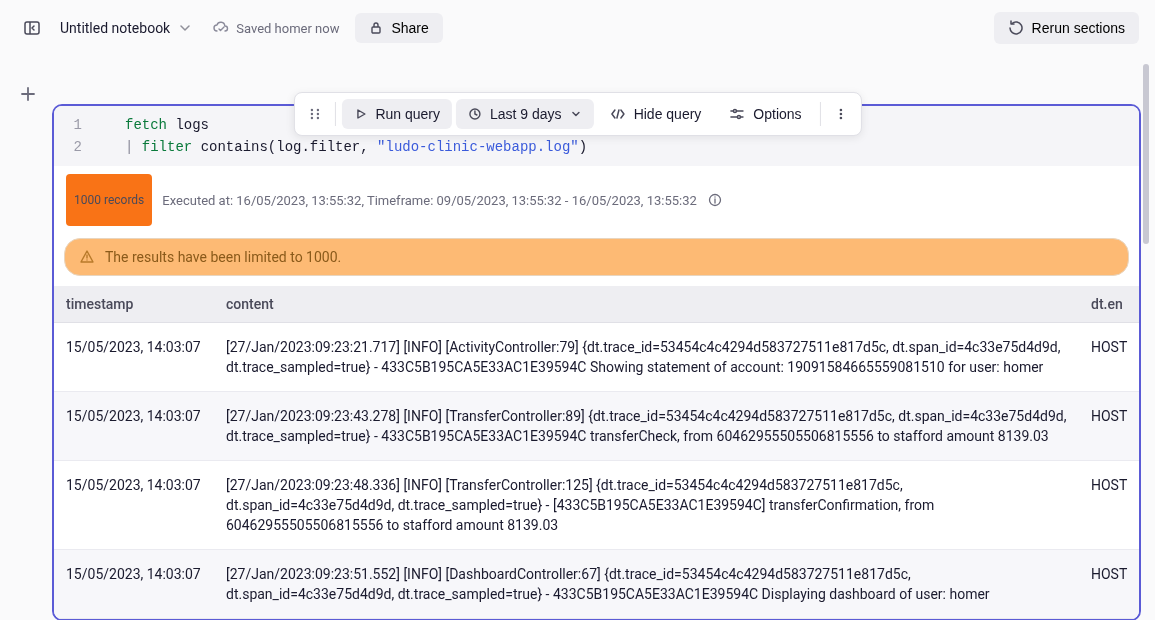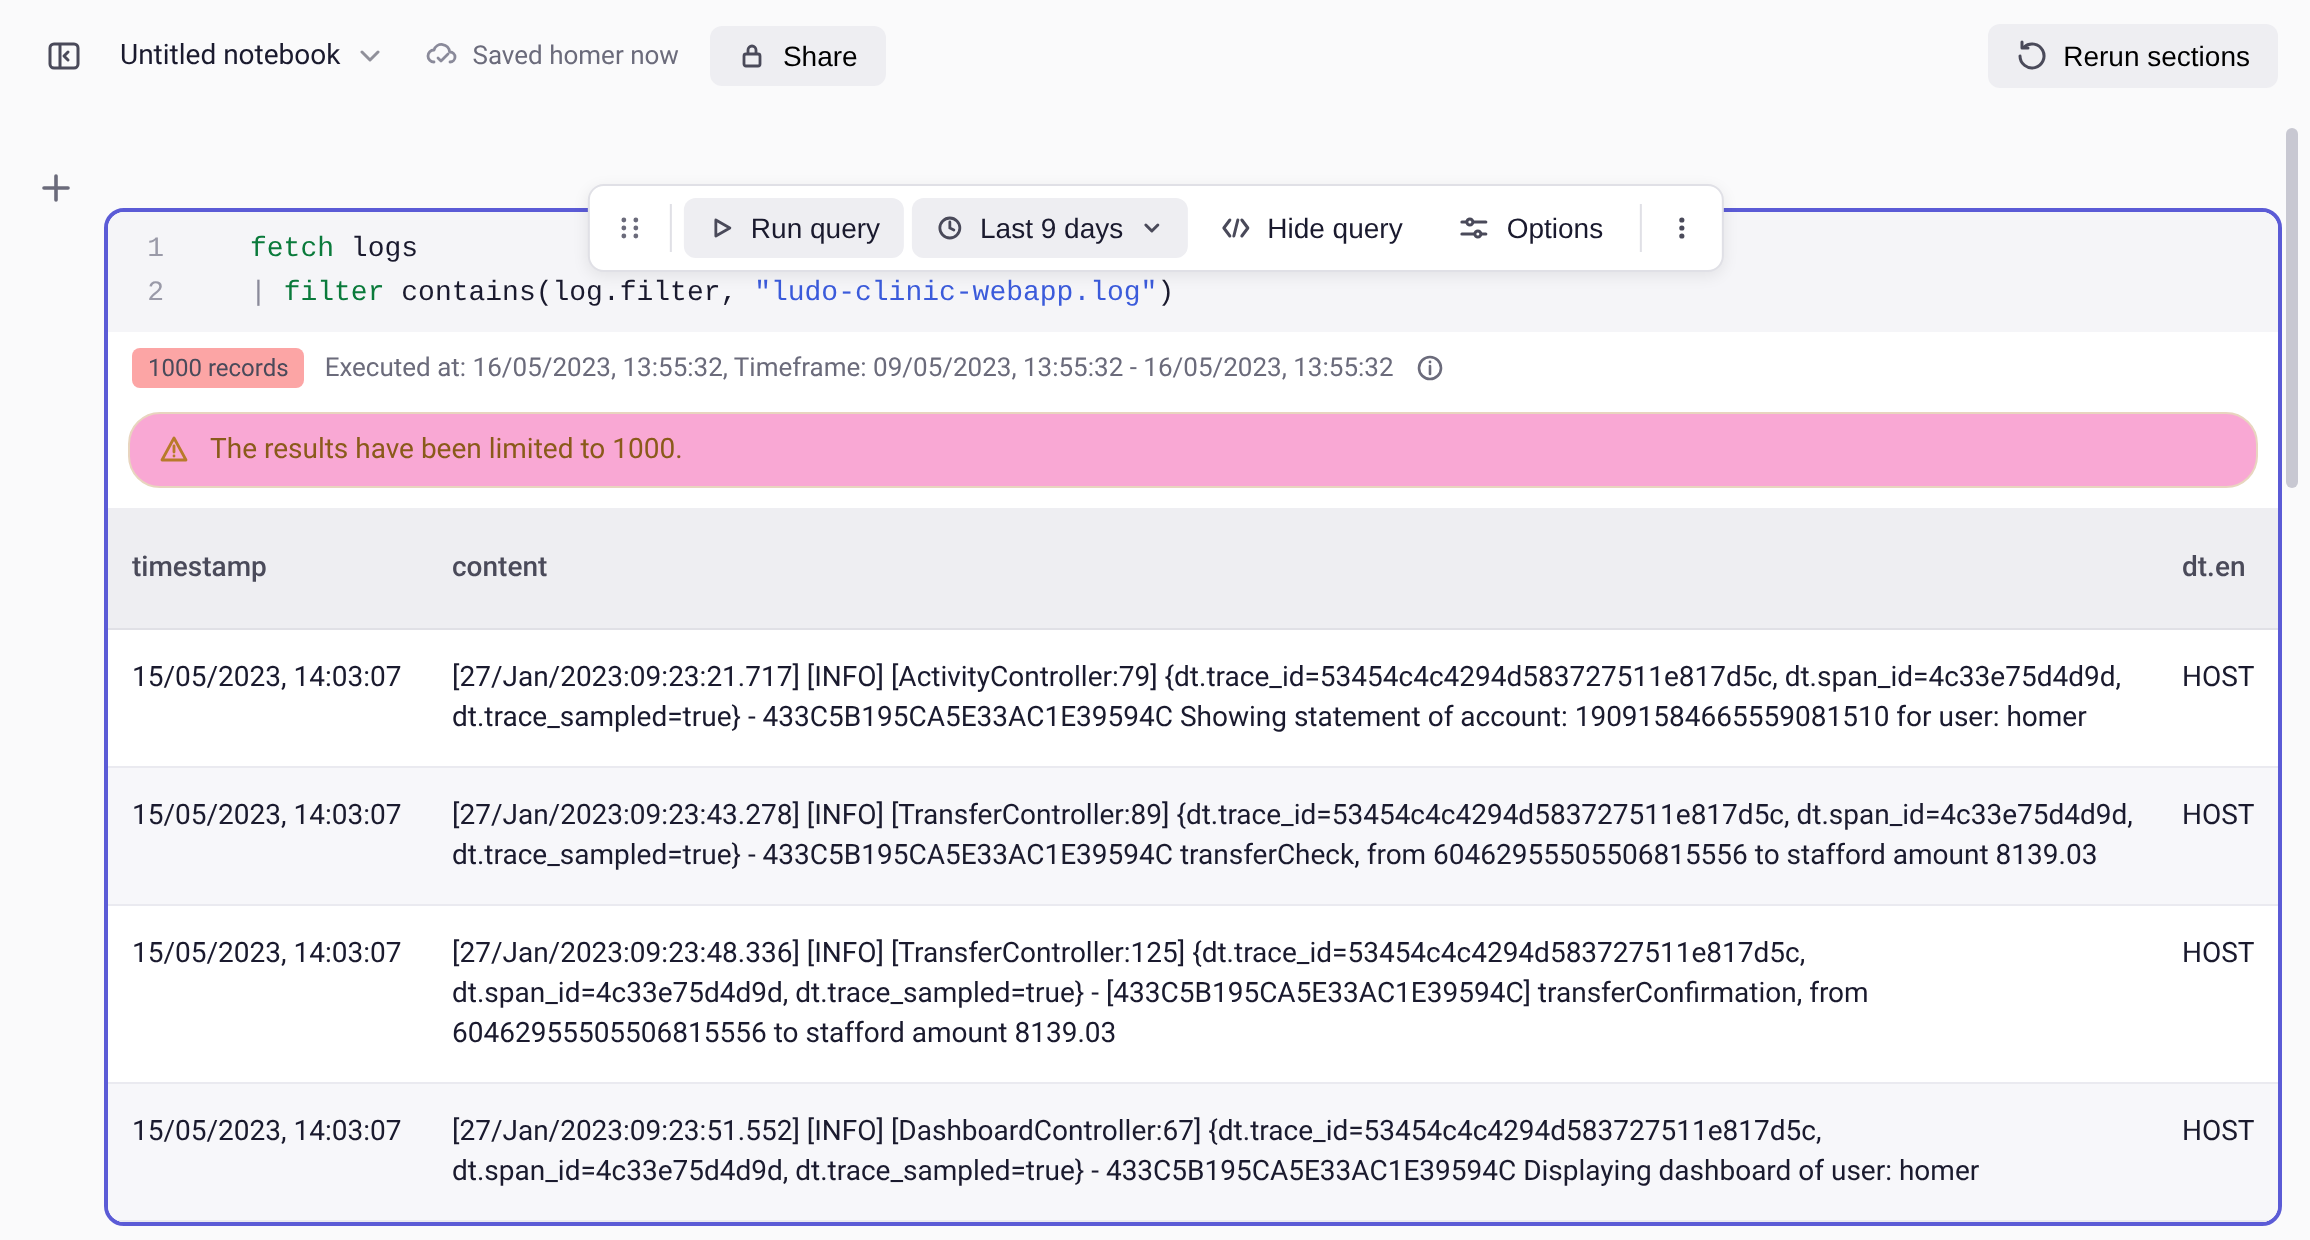--- a/index.html
+++ b/index.html
@@ -166,54 +166,54 @@
 .pipe { color: #8a8a9a; }
 .meta-row {
   display: flex;
   align-items: center;
   gap: 10px;
   padding: 8px 12px;
   font-size: 13px;
   color: #6b6b7b;
 }
 .badge {
-  background: #fca5a5;
+  background: #f97316;
   border-radius: 4px;
-  padding: 3px 8px;
+  padding: 19px 8px;
   font-size: 12px;
   color: #4a4a5a;
 }
 .info-icon-wrap {
   width: 16px; height: 16px; display: flex; align-items: center; justify-content: center;
   color: #6b6b7b;
 }
 .warning-banner {
   margin: 4px 10px 10px 10px;
-  background: #f9a8d4;
+  background: #fdba74;
   border: 1px solid #e8d5bf;
   border-radius: 16px;
   padding: 10px 14px;
   display: flex;
   align-items: center;
   gap: 10px;
   color: #8a5a1a;
   font-size: 14px;
 }
 .table-wrap {
   overflow: hidden;
 }
 table {
   border-collapse: collapse;
   width: 100%;
   table-layout: fixed;
 }
 th {
   background: #eeeef2;
   text-align: left;
-  padding: 22px 12px;
+  padding: 10px 12px;
   font-weight: 500;
   font-size: 14px;
   border-bottom: 1px solid #e0e0e6;
   color: #4a4a5a;
 }
 th:nth-child(1) { width: 160px; }
 th:nth-child(3) { width: 60px; }
 td {
   padding: 14px 12px;
   vertical-align: top;

